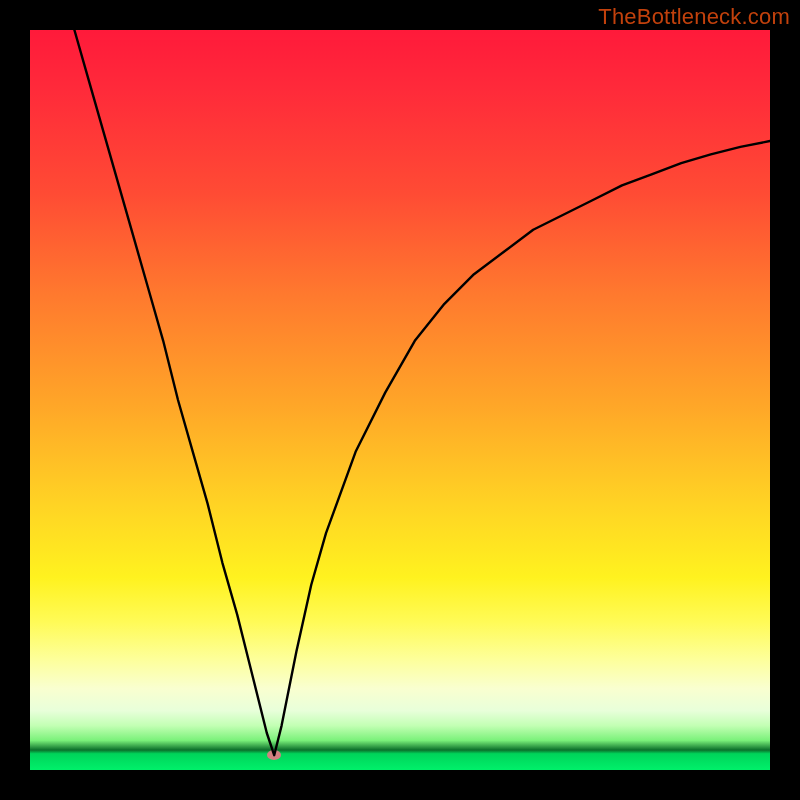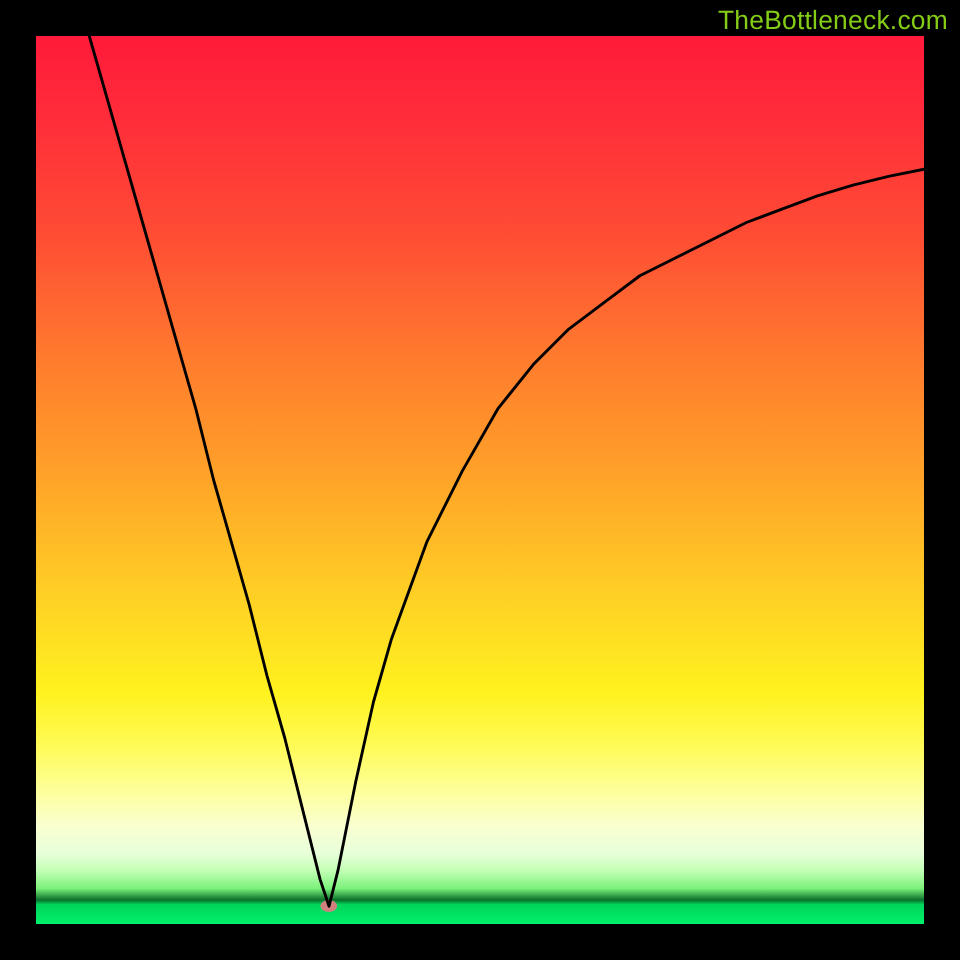--- a/index.html
+++ b/index.html
@@ -14,21 +14,21 @@
   .outer {
     position: relative;
     width: 800px;
     height: 800px;
     background: #000;
   }
   .watermark {
     position: absolute;
     top: 4px;
     right: 10px;
-    color: #84cc16;
+    color: #c2410c;
     font-size: 22px;
     letter-spacing: 0.2px;
     font-weight: 400;
     z-index: 20;
   }
   .plot-area {
     position: absolute;
     left: 30px;
     top: 30px;
     width: 740px;

